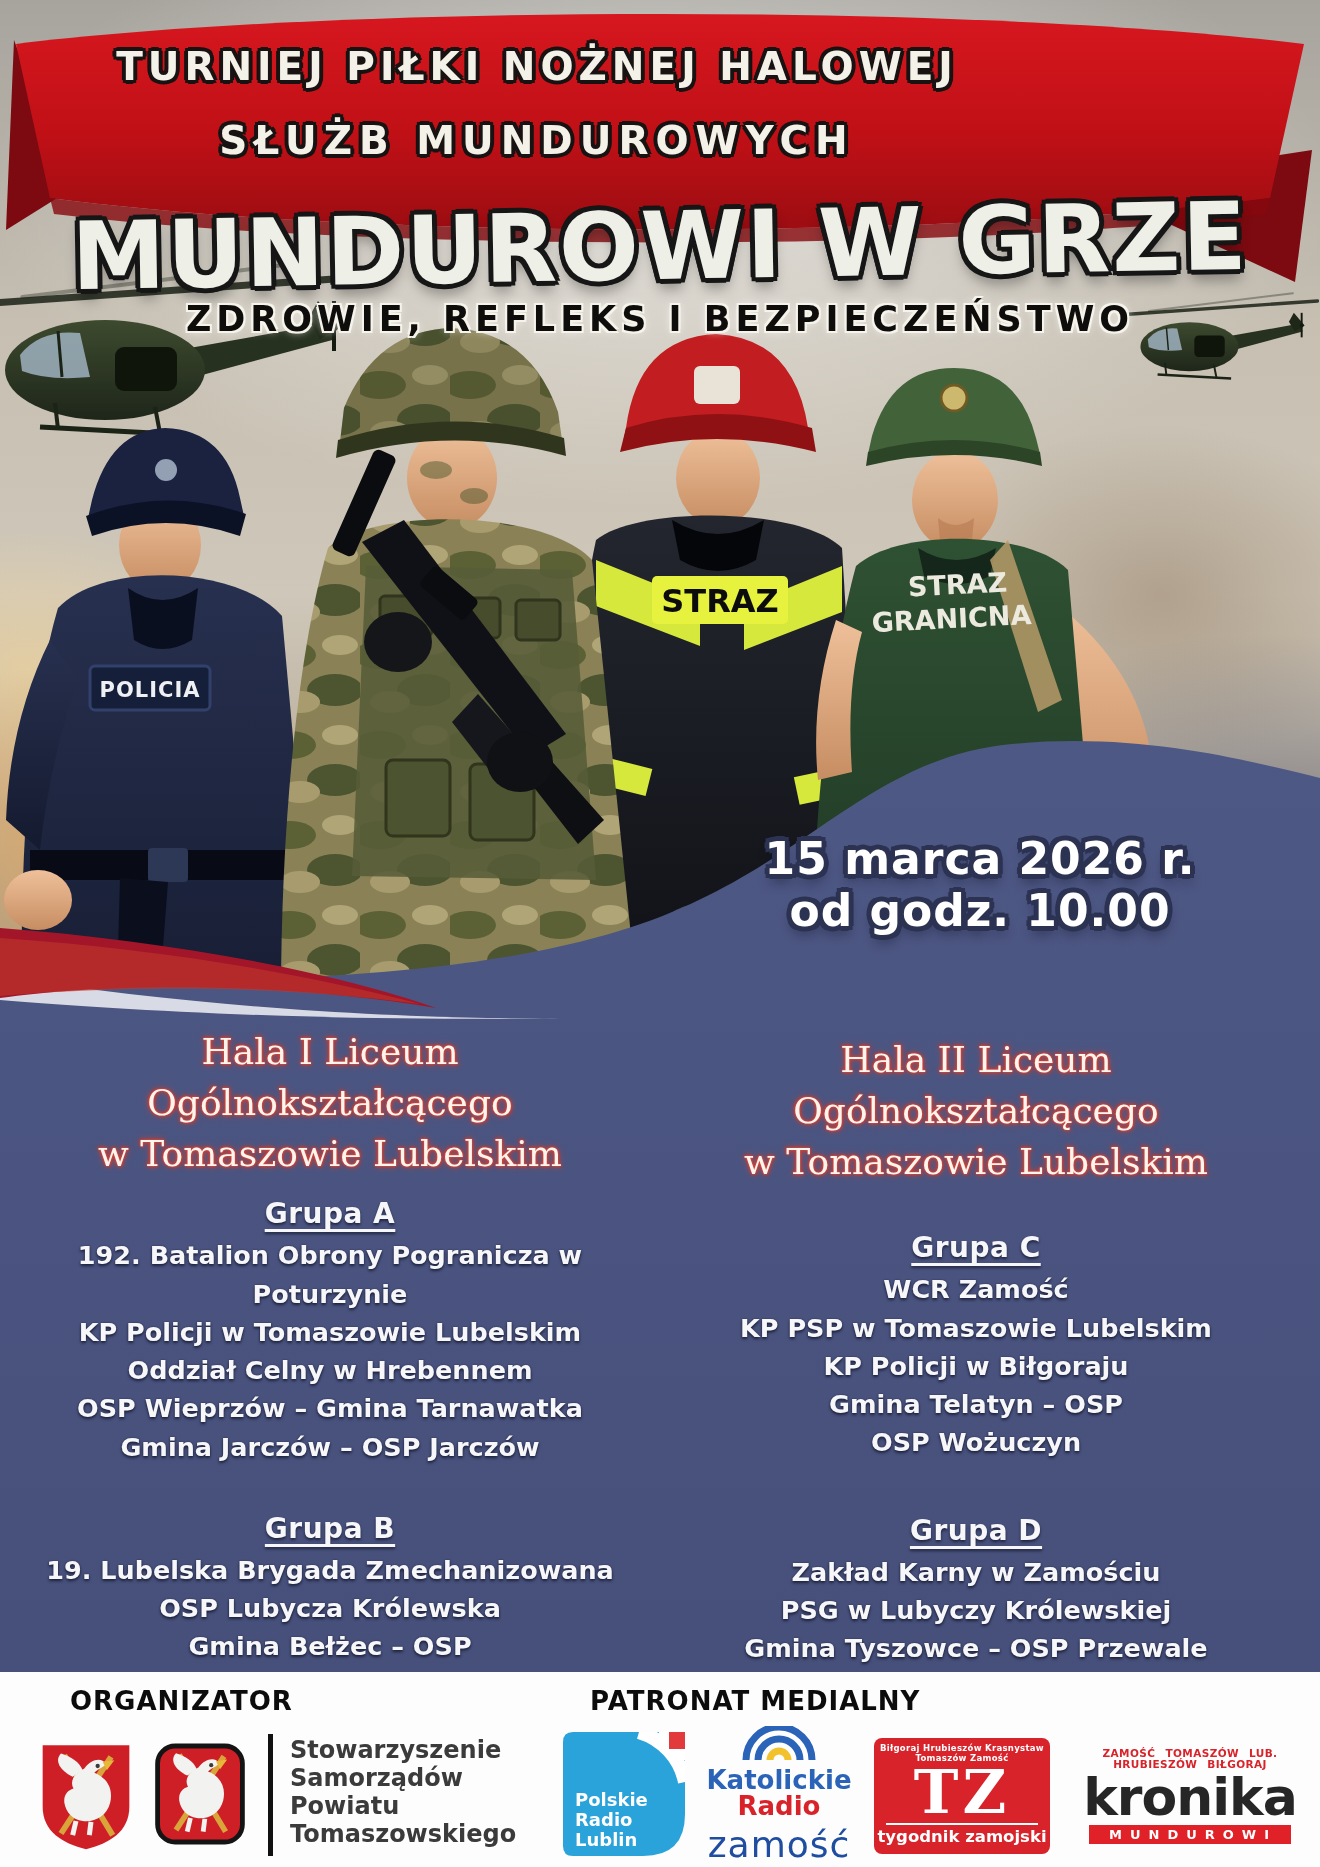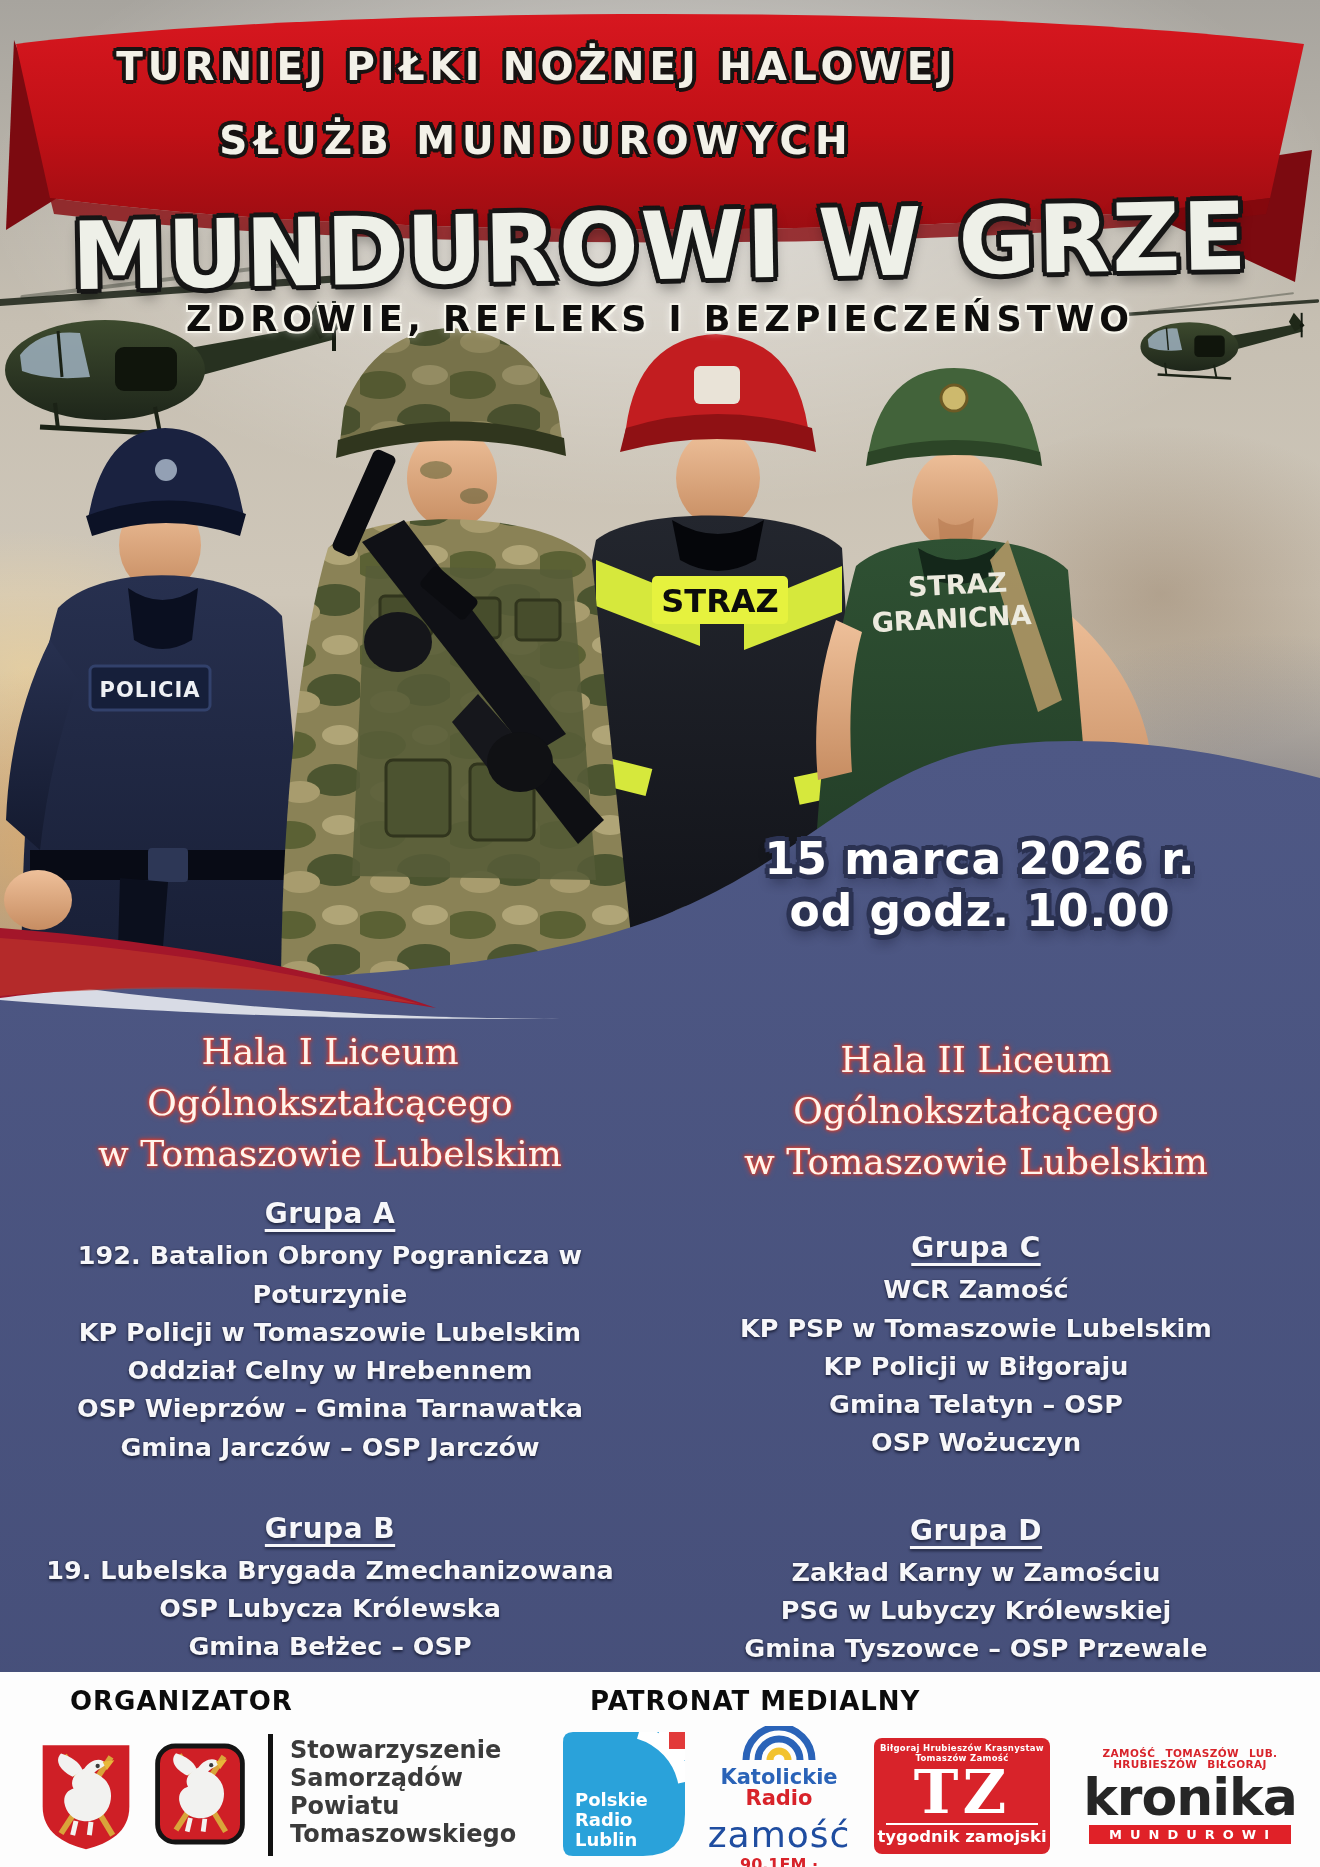--- a/index.html
+++ b/index.html
@@ -62,21 +62,21 @@
   .footer-heading{position:absolute;top:14px;font-size:26px;font-weight:bold;letter-spacing:1px;color:#0c0c0c;text-align:left;}
   .org-heading{left:70px;width:280px;}
   .patron-heading{left:590px;width:540px;}
   .crest{position:absolute;top:60px;}
   .crest-1{left:36px;} .crest-2{left:152px;}
   .org-divider{position:absolute;left:268px;top:62px;width:5px;height:122px;background:#111;}
   .org-name{position:absolute;left:290px;top:64px;font-size:24px;font-weight:bold;color:#3b3b3b;line-height:1.17;text-align:left;}
 
   .logo-prl{position:absolute;left:563px;top:60px;}
   .logo-krz{position:absolute;left:700px;top:54px;width:158px;text-align:center;line-height:1;}
-  .krz-l1{font-size:21px;font-weight:bold;margin-top:2px;}
+  .krz-l1{font-size:26px;font-weight:bold;margin-top:2px;}
   .krz-kat{color:#2a63b8;} .krz-rad{color:#d8232a;}
   .krz-zam{font-size:36px;font-weight:normal;color:#1f4da0;letter-spacing:1px;margin-top:8px;}
   .krz-fm{font-size:16px;font-weight:bold;color:#d8232a;margin-top:4px;}
   .logo-tz{position:absolute;left:874px;top:66px;width:176px;height:116px;background:#d8232a;border-radius:8px;
     color:#fff;text-align:center;overflow:hidden;}
   .tz-cities{font-size:8.5px;font-weight:bold;margin-top:5px;letter-spacing:.3px;}
   .tz-big{font-family:"DejaVu Serif", serif;font-size:60px;font-weight:bold;line-height:.95;letter-spacing:4px;margin-top:1px;}
   .tz-rule{width:86%;height:2px;background:#fff;margin:2px auto 2px auto;}
   .tz-sub{font-size:16.5px;font-weight:bold;}
   .logo-kronika{position:absolute;left:1066px;top:76px;width:248px;text-align:center;line-height:1;}

